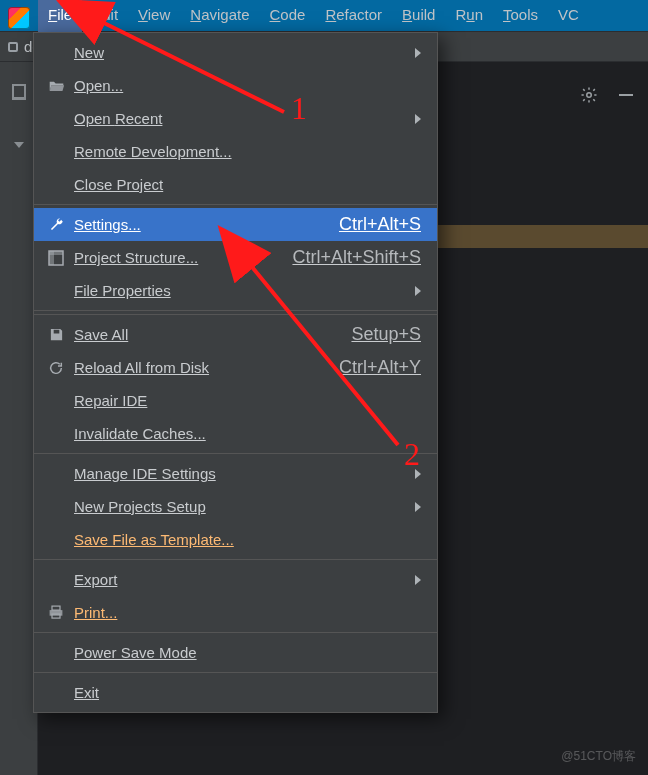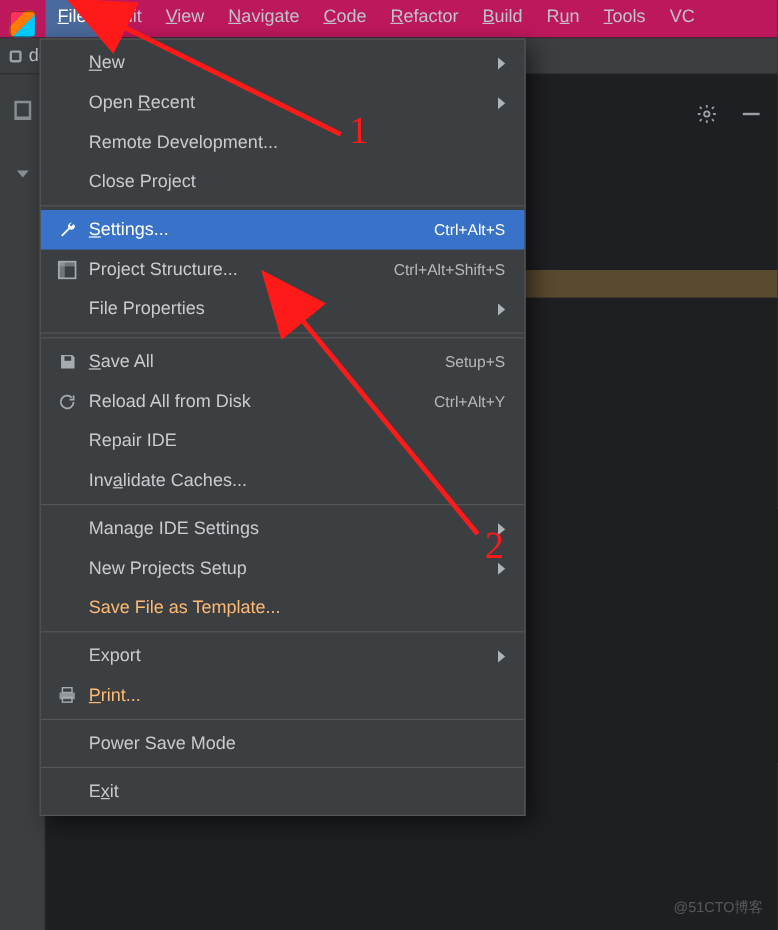--- a/index.html
+++ b/index.html
@@ -8,23 +8,23 @@
     background: #2b2d30;
     font-family: "Segoe UI", Arial, sans-serif;
     font-size: 15px;
     color: #bfc3c7;
     position: relative;
   }
 
   
   .menubar {
     display: flex;
-    align-items: flex-end;
+    align-items: center;
     height: 32px;
-    background: #be185d;
+    background: #0369a1;
     border-bottom: 1px solid #2b2d30;
     padding-left: 6px;
   }
   .menubar .logo {
     width: 22px; height: 22px;
     margin: 4px 8px 0 2px;
     border-radius: 4px;
     background: linear-gradient(135deg,#ff3160 0%,#ff3160 30%,#ff7a00 30%,#ff7a00 55%,#00c8ff 55%,#00c8ff 100%);
     box-shadow: inset 0 0 0 1px rgba(0,0,0,.4);
   }
@@ -101,35 +101,36 @@
     padding:3px 0;
     z-index:50;
   }
   .dropdown .row{
     display:flex; align-items:center;
     height:33px;
     padding:0 16px 0 12px;
     color:#c9cccf;
     white-space:nowrap;
     position:relative;
+    text-decoration:underline;
   }
   .dropdown .row.disabled{ color:#fdba74; }
   .dropdown .row.highlight{
     background:#3873c9; color:#fff;
   }
   .dropdown .row .ico{
     width:20px; height:18px; margin-right:8px;
     display:flex; align-items:center; justify-content:center;
     color:#a6abb0;
   }
   .dropdown .row.highlight .ico{ color:#fff; }
   .dropdown .row .lbl{ flex:0 0 auto; }
   .dropdown .row .lbl .mn{ text-decoration:underline; }
   .dropdown .row .spacer{ flex:1 1 auto; }
-  .dropdown .row .shortcut{ color:#b6b9bc; font-size:13px; }
+  .dropdown .row .shortcut{ color:#b6b9bc; font-size:18px; }
   .dropdown .row.highlight .shortcut{ color:#fff; }
   .dropdown .row .sub{
     width:0;height:0;margin-left:10px;
     border-top:5px solid transparent;border-bottom:5px solid transparent;
     border-left:6px solid #aeb3b7;
   }
   .dropdown .sep{
     height:1px;background:#555;margin:3px 0;
   }
 
@@ -195,20 +196,30 @@
 </div>
 
 <div class="dropdown" id="dropdown">
     <div class="row">
       <span class="ico"></span>
       <span class="lbl"><span class="mn">N</span>ew</span>
       <span class="spacer"></span>
       <span class="sub"></span>
     </div>
     <div class="row">
+      <span class="ico">
+        <svg width="17" height="14" viewBox="0 0 20 16">
+          <path fill="#a6abb0" d="M2 3h5l2 2h9v2H4l-2 7V3z"></path>
+          <path fill="#a6abb0" d="M4 7h15l-2 7H2z" opacity=".8"></path>
+        </svg>
+      </span>
+      <span class="lbl"><span class="mn">O</span>pen...</span>
+      <span class="spacer"></span>
+    </div>
+    <div class="row">
       <span class="ico"></span>
       <span class="lbl">Open <span class="mn">R</span>ecent</span>
       <span class="spacer"></span>
       <span class="sub"></span>
     </div>
     <div class="row">
       <span class="ico"></span>
       <span class="lbl">Remote Development...</span>
       <span class="spacer"></span>
     </div>

